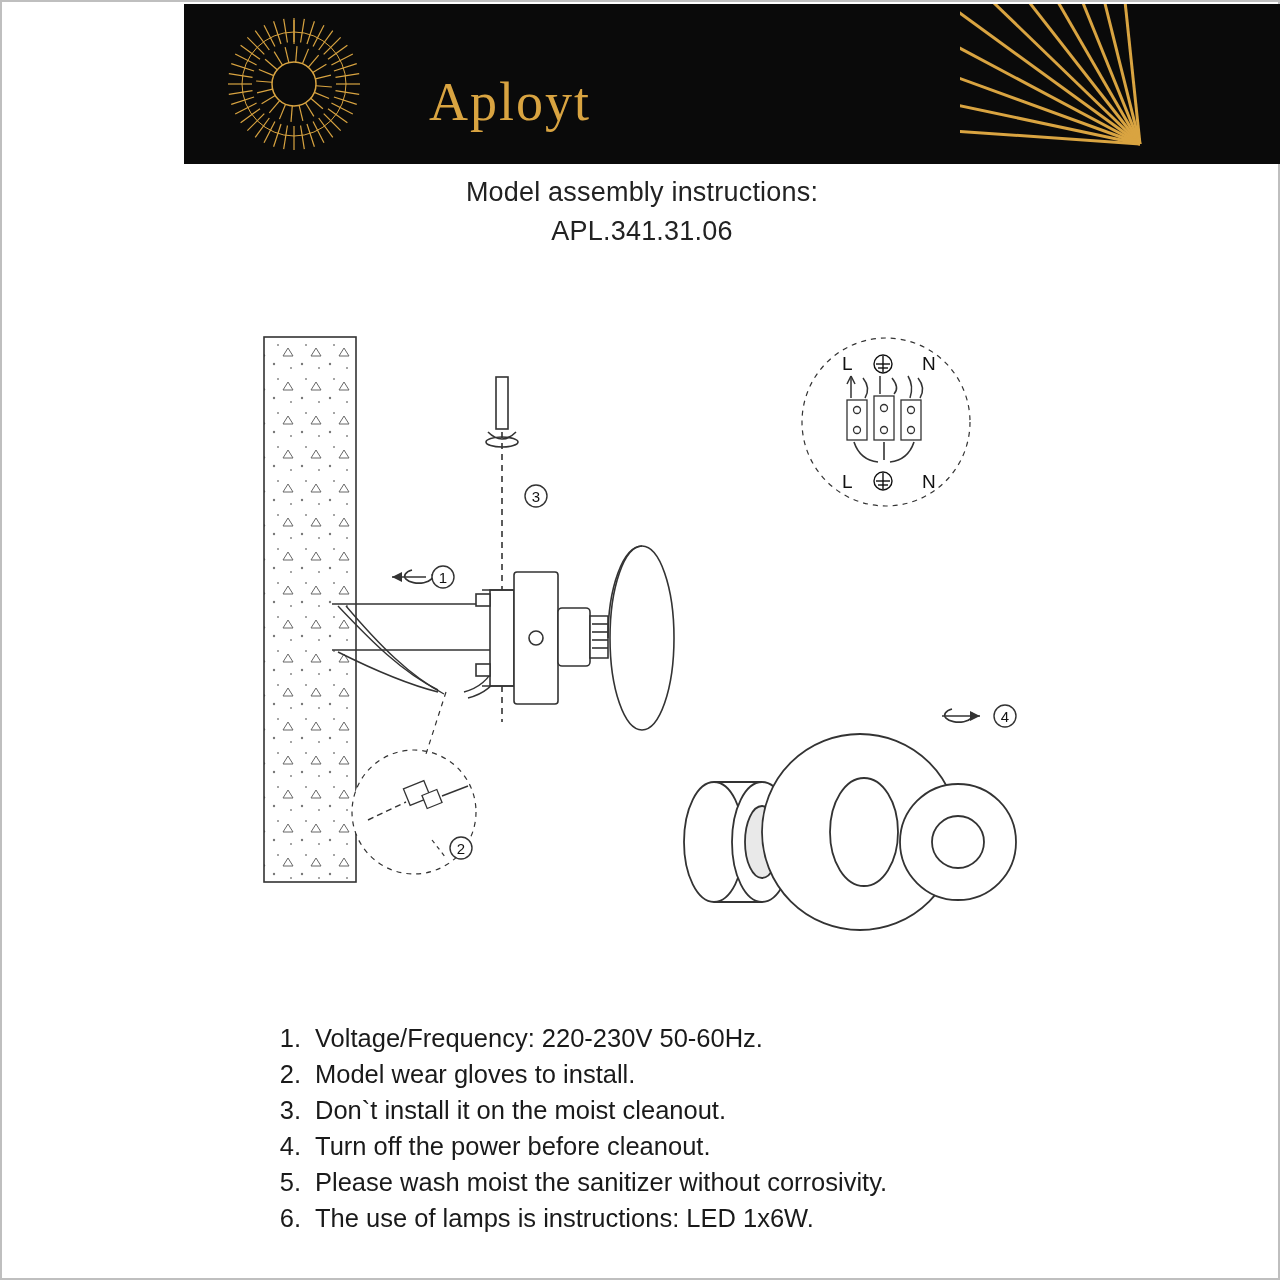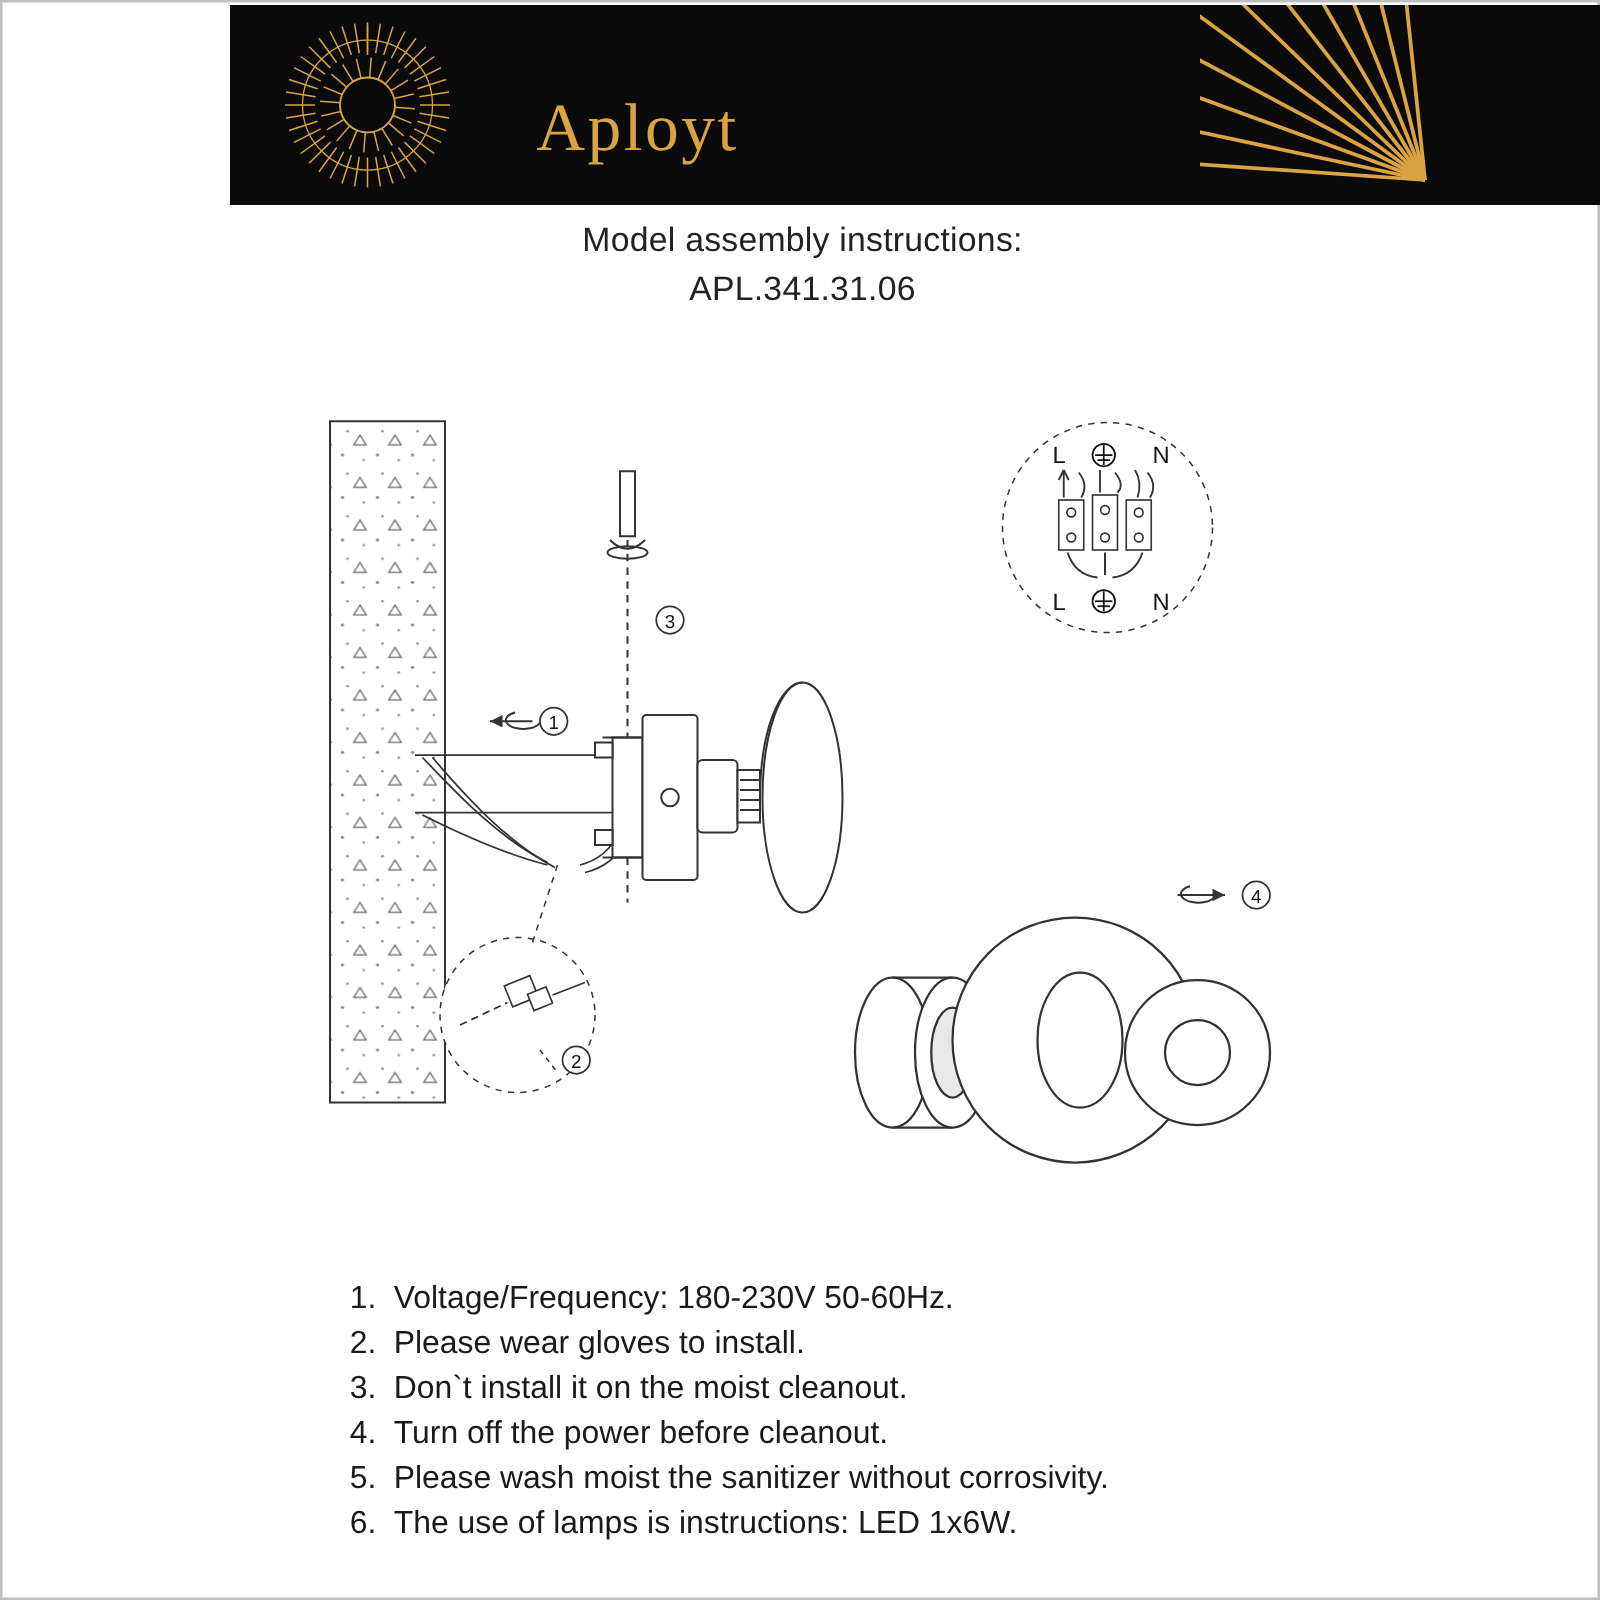--- a/index.html
+++ b/index.html
@@ -362,25 +362,25 @@
         <path d="M950 437 a14 7 0 1 0 20 4" fill="none" stroke="#333" stroke-width="1.6"></path>
         <circle cx="1003" cy="444" r="11" fill="#fff" stroke="#333" stroke-width="1.4"></circle>
         <text x="1003" y="450" text-anchor="middle" font-family="Liberation Sans, sans-serif" font-size="15" fill="#111">4</text>
       </g>
     </svg>
   </div>
 
   <div class="notes">
     <div class="note-row">
       <span class="note-num">1.</span>
-      <span class="note-text">Voltage/Frequency: 180-230V 50-60Hz.</span>
+      <span class="note-text">Voltage/Frequency: 220-230V 50-60Hz.</span>
     </div>
     <div class="note-row">
       <span class="note-num">2.</span>
-      <span class="note-text">Please wear gloves to install.</span>
+      <span class="note-text">Model wear gloves to install.</span>
     </div>
     <div class="note-row">
       <span class="note-num">3.</span>
       <span class="note-text">Don`t install it on the moist cleanout.</span>
     </div>
     <div class="note-row">
       <span class="note-num">4.</span>
       <span class="note-text">Turn off the power before cleanout.</span>
     </div>
     <div class="note-row">

